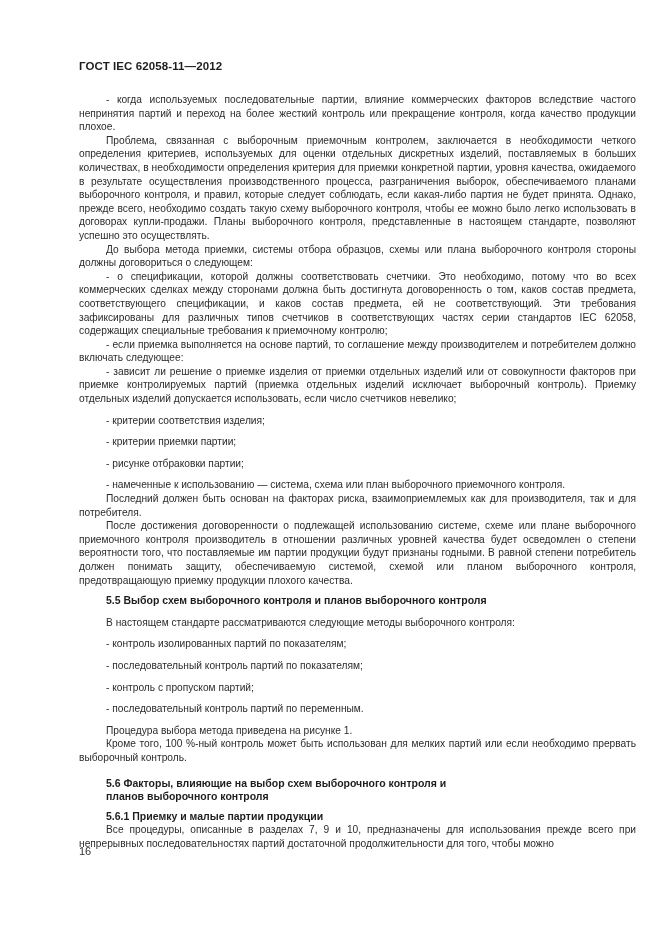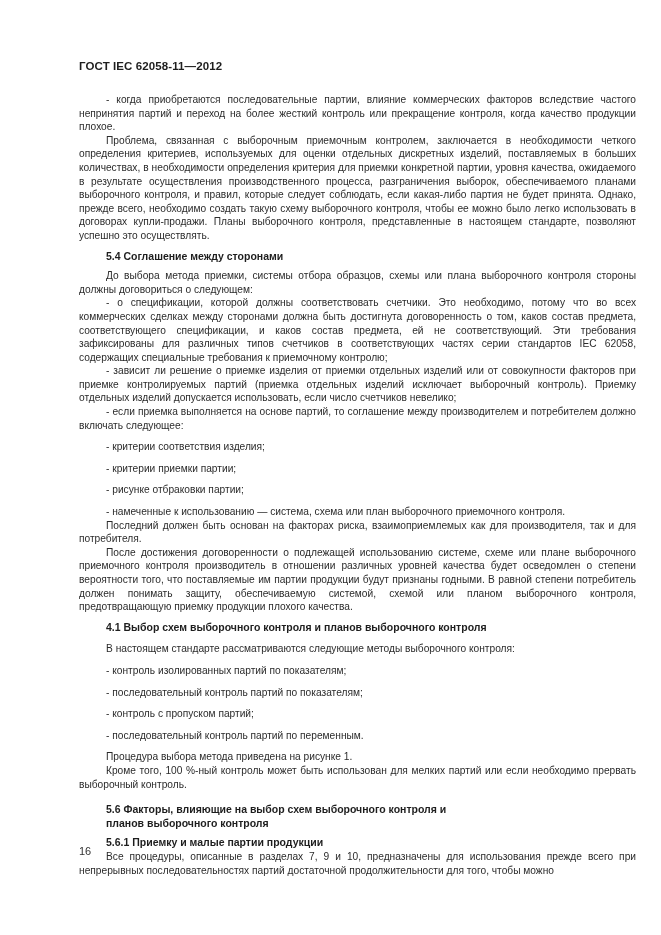--- a/index.html
+++ b/index.html
@@ -14,36 +14,35 @@
   h3.sub { margin: 6px 0 0 0; }
   .pnum { position: absolute; left: 79px; top: 845px; font-size: 11px; color: #333; }
 </style>
 </head>
 <body>
 
 <div class="page">
   <div class="header">ГОСТ IEC 62058-11—2012</div>
 
   <div class="body">
-    <p>- когда приобретаются последовательные партии, влияние коммерческих факторов вследствие частого непринятия партий и переход на более жесткий контроль или прекращение контроля, когда качество продукции плохое.</p>
+    <p>- когда используемых последовательные партии, влияние коммерческих факторов вследствие частого непринятия партий и переход на более жесткий контроль или прекращение контроля, когда качество продукции плохое.</p>
     <p>Проблема, связанная с выборочным приемочным контролем, заключается в необходимости четкого определения критериев, используемых для оценки отдельных дискретных изделий, поставляемых в больших количествах, в необходимости определения критерия для приемки конкретной партии, уровня качества, ожидаемого в результате осуществления производственного процесса, разграничения выборок, обеспечиваемого планами выборочного контроля, и правил, которые следует соблюдать, если какая-либо партия не будет принята. Однако, прежде всего, необходимо создать такую схему выборочного контроля, чтобы ее можно было легко использовать в договорах купли-продажи. Планы выборочного контроля, представленные в настоящем стандарте, позволяют успешно это осуществлять.</p>
 
-    <h3>5.4 Соглашение между сторонами</h3>
     <p>До выбора метода приемки, системы отбора образцов, схемы или плана выборочного контроля стороны должны договориться о следующем:</p>
     <p>- о спецификации, которой должны соответствовать счетчики. Это необходимо, потому что во всех коммерческих сделках между сторонами должна быть достигнута договоренность о том, каков состав предмета, соответствующего спецификации, и каков состав предмета, ей не соответствующий. Эти требования зафиксированы для различных типов счетчиков в соответствующих частях серии стандартов IEC 62058, содержащих специальные требования к приемочному контролю;</p>
+    <p>- если приемка выполняется на основе партий, то соглашение между производителем и потребителем должно включать следующее:</p>
     <p>- зависит ли решение о приемке изделия от приемки отдельных изделий или от совокупности факторов при приемке контролируемых партий (приемка отдельных изделий исключает выборочный контроль). Приемку отдельных изделий допускается использовать, если число счетчиков невелико;</p>
-    <p>- если приемка выполняется на основе партий, то соглашение между производителем и потребителем должно включать следующее:</p>
     <p class="noind">- критерии соответствия изделия;</p>
     <p class="noind">- критерии приемки партии;</p>
     <p class="noind">- рисунке отбраковки партии;</p>
     <p class="noind">- намеченные к использованию — система, схема или план выборочного приемочного контроля.</p>
     <p>Последний должен быть основан на факторах риска, взаимоприемлемых как для производителя, так и для потребителя.</p>
     <p>После достижения договоренности о подлежащей использованию системе, схеме или плане выборочного приемочного контроля производитель в отношении различных уровней качества будет осведомлен о степени вероятности того, что поставляемые им партии продукции будут признаны годными. В равной степени потребитель должен понимать защиту, обеспечиваемую системой, схемой или планом выборочного контроля, предотвращающую приемку продукции плохого качества.</p>
 
-    <h3>4.1 Выбор схем выборочного контроля и планов выборочного контроля</h3>
+    <h3>5.5 Выбор схем выборочного контроля и планов выборочного контроля</h3>
     <p class="noind">В настоящем стандарте рассматриваются следующие методы выборочного контроля:</p>
     <p class="noind">- контроль изолированных партий по показателям;</p>
     <p class="noind">- последовательный контроль партий по показателям;</p>
     <p class="noind">- контроль с пропуском партий;</p>
     <p class="noind">- последовательный контроль партий по переменным.</p>
     <p class="noind">Процедура выбора метода приведена на рисунке 1.</p>
     <p>Кроме того, 100 %-ный контроль может быть использован для мелких партий или если необходимо прервать выборочный контроль.</p>
 
     <h3 style="padding-right:150px;margin-top:12px;">5.6 Факторы, влияющие на выбор схем выборочного контроля и планов выборочного контроля</h3>
     <h3 class="sub">5.6.1 Приемку и малые партии продукции</h3>

